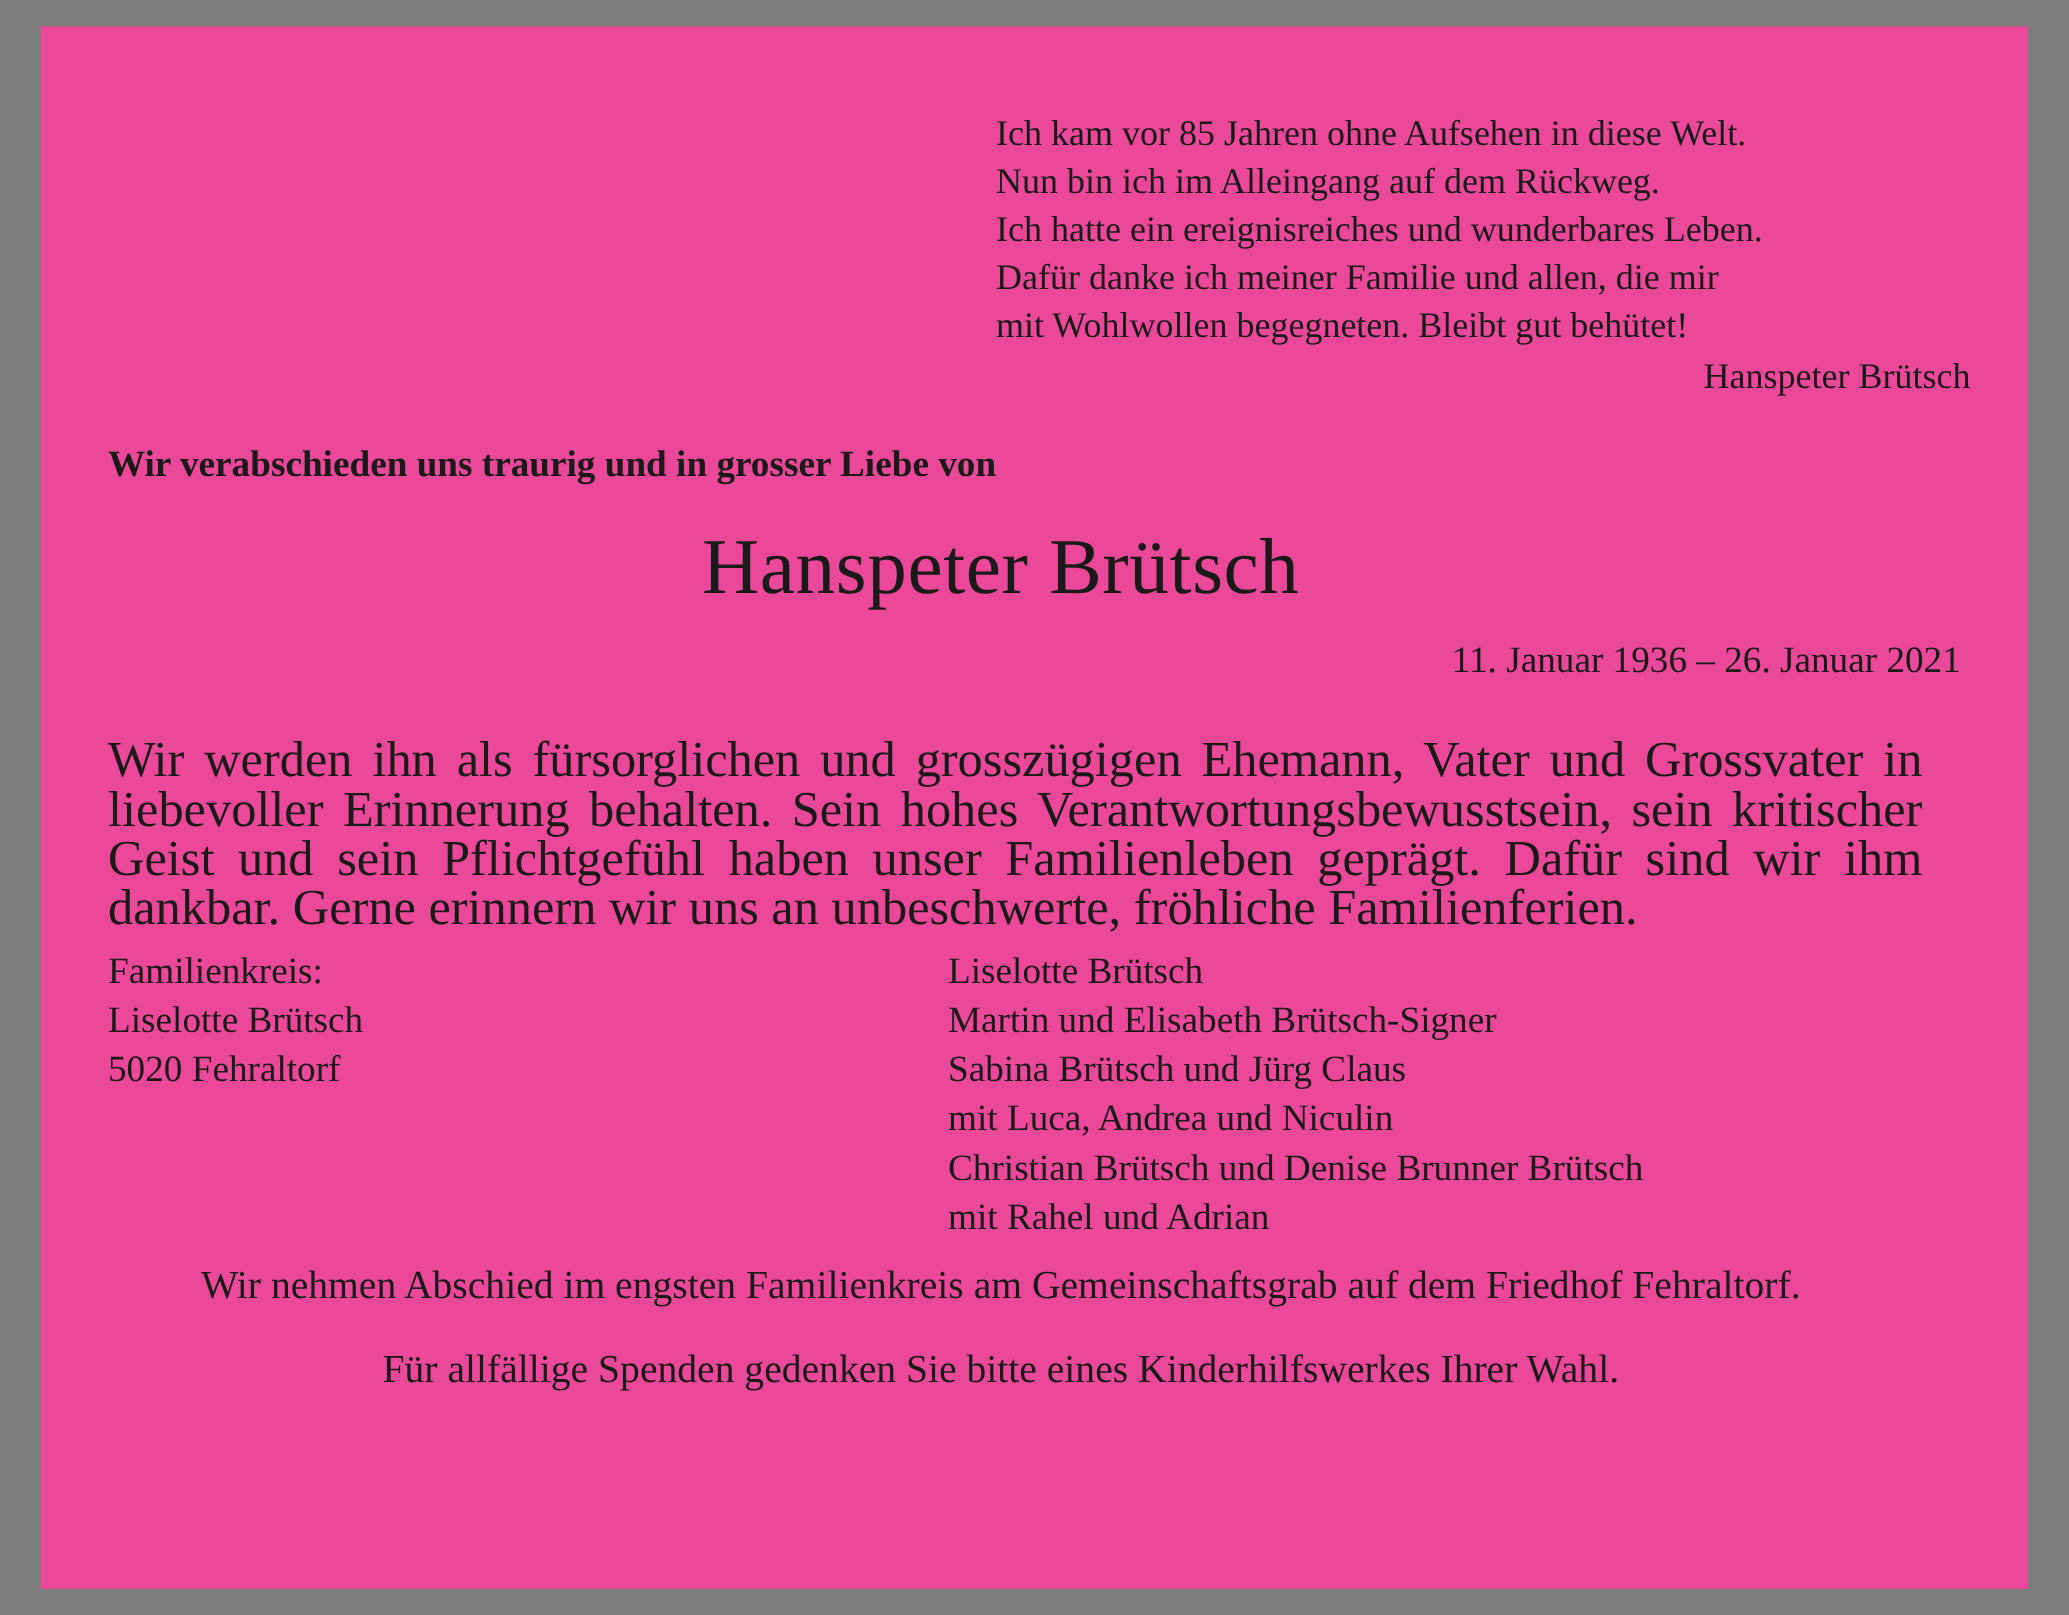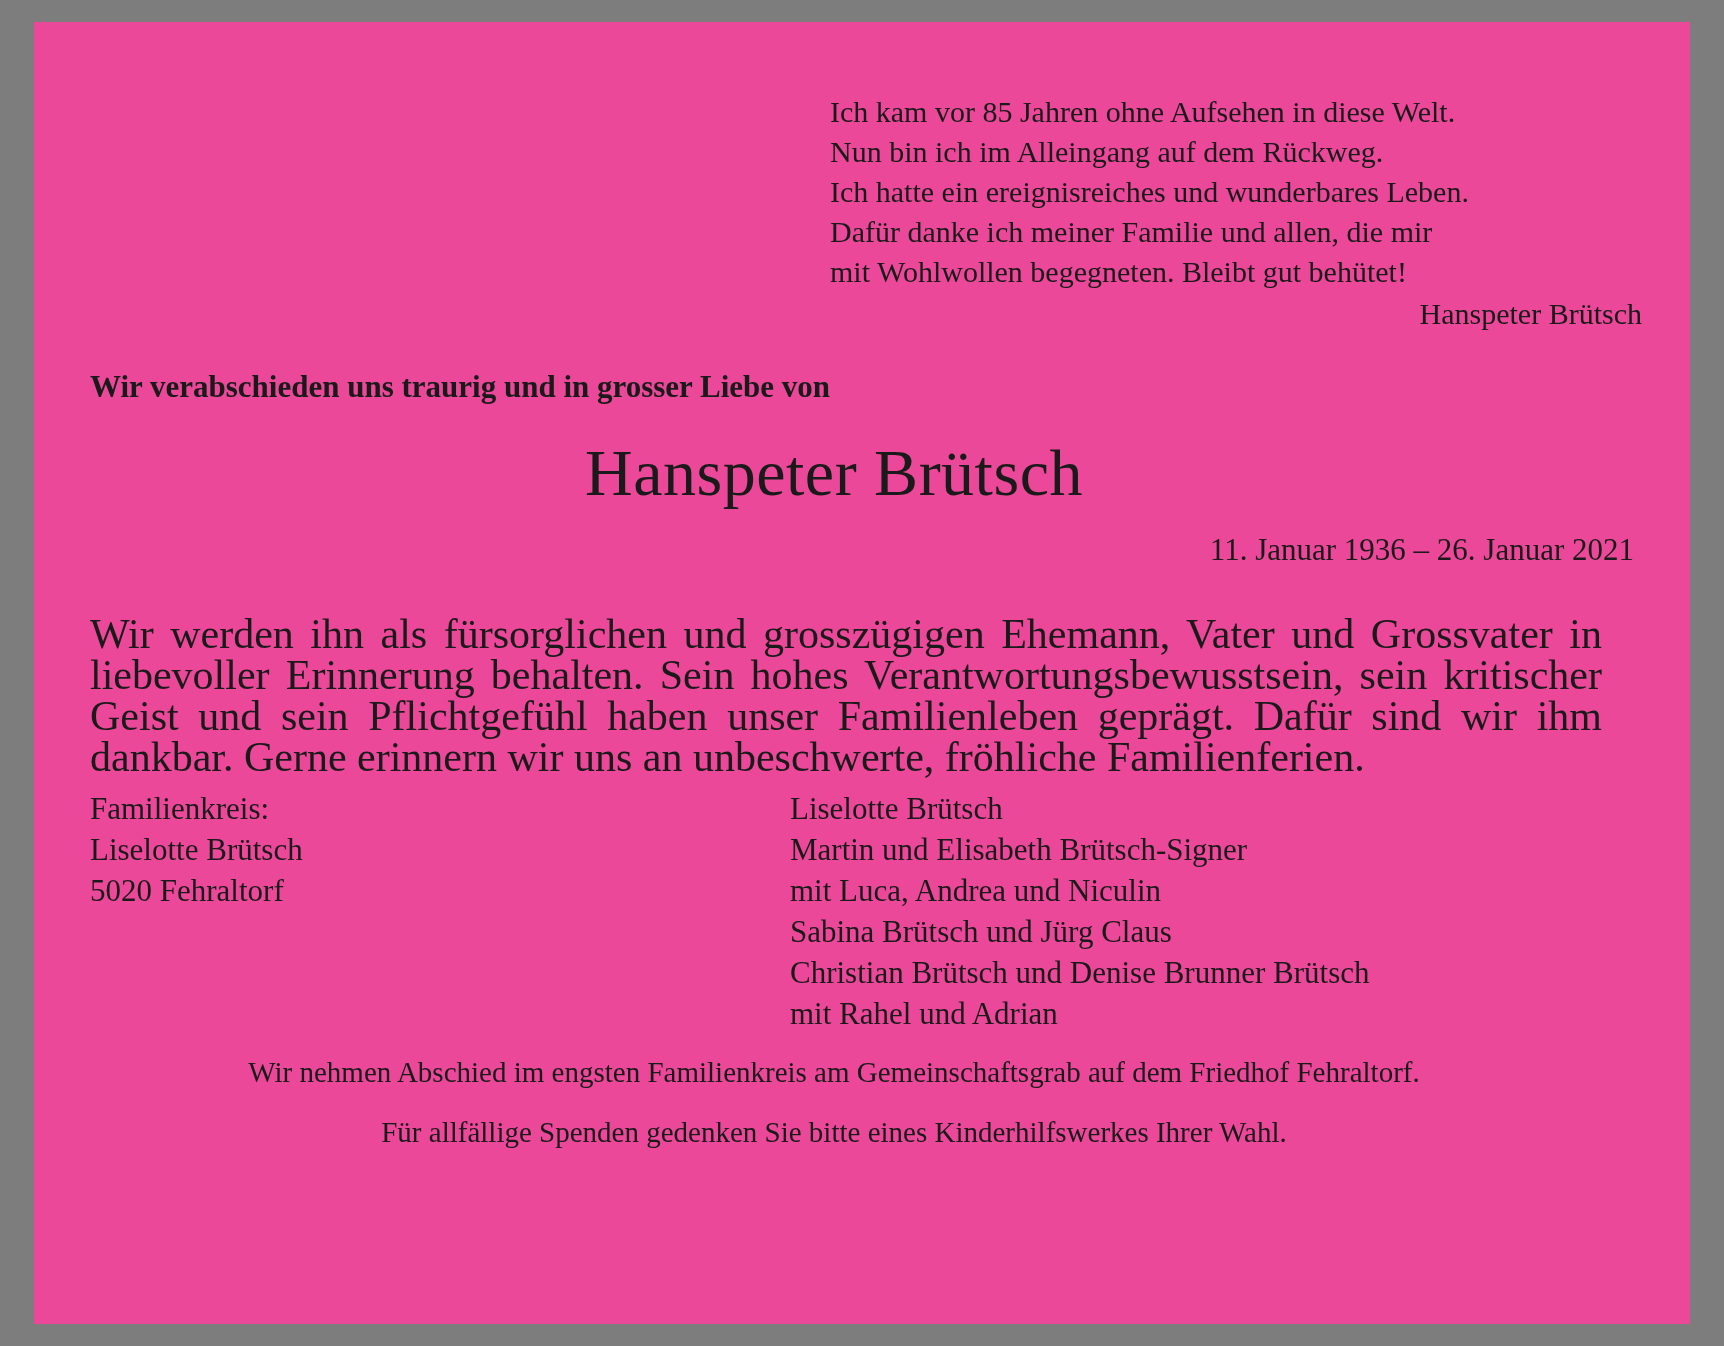--- a/index.html
+++ b/index.html
@@ -117,25 +117,25 @@
   .col-left div, .col-right div {
     white-space: nowrap;
   }
 
   .footer {
     position: absolute;
     left: 0;
     top: 1030px;
     width: 1600px;
     text-align: center;
-    font-size: 29px;
+    font-size: 33px;
     line-height: 40px;
   }
   .footer .f2 {
-    margin-top: 20px;
+    margin-top: 30px;
     font-family: Liberation Serif, serif;
   }
 </style>
 </head>
 <body>
 
 <div class="page">
   <div class="inner">
 
     <div class="quote">
@@ -159,22 +159,22 @@
 
     <div class="columns">
       <div class="col-left">
         <div>Familienkreis:</div>
         <div>Liselotte Brütsch</div>
         <div>5020 Fehraltorf</div>
       </div>
       <div class="col-right">
         <div>Liselotte Brütsch</div>
         <div>Martin und Elisabeth Brütsch-Signer</div>
+        <div>Sabina Brütsch und Jürg Claus</div>
         <div>mit Luca, Andrea und Niculin</div>
-        <div>Sabina Brütsch und Jürg Claus</div>
         <div>Christian Brütsch und Denise Brunner Brütsch</div>
         <div>mit Rahel und Adrian</div>
       </div>
     </div>
 
     <div class="footer">
       <div class="f1">Wir nehmen Abschied im engsten Familienkreis am Gemeinschaftsgrab auf dem Friedhof Fehraltorf.</div>
       <div class="f2">Für allfällige Spenden gedenken Sie bitte eines Kinderhilfswerkes Ihrer Wahl.</div>
     </div>
 

